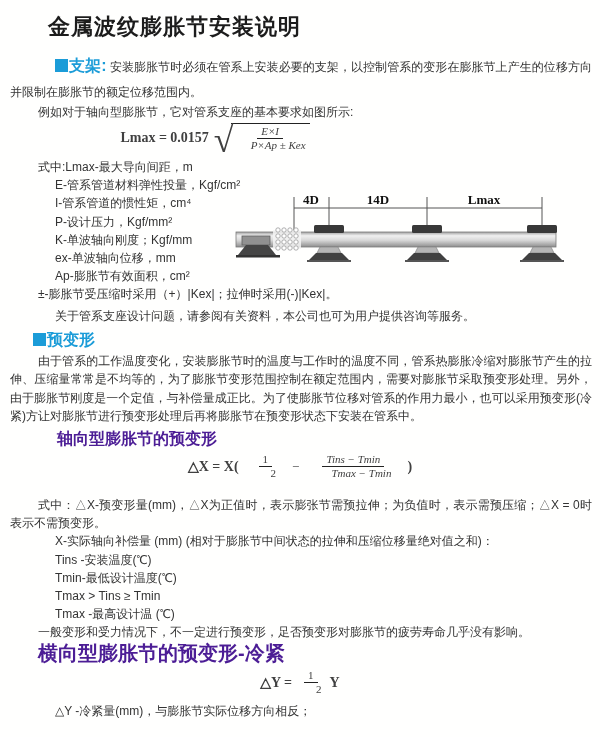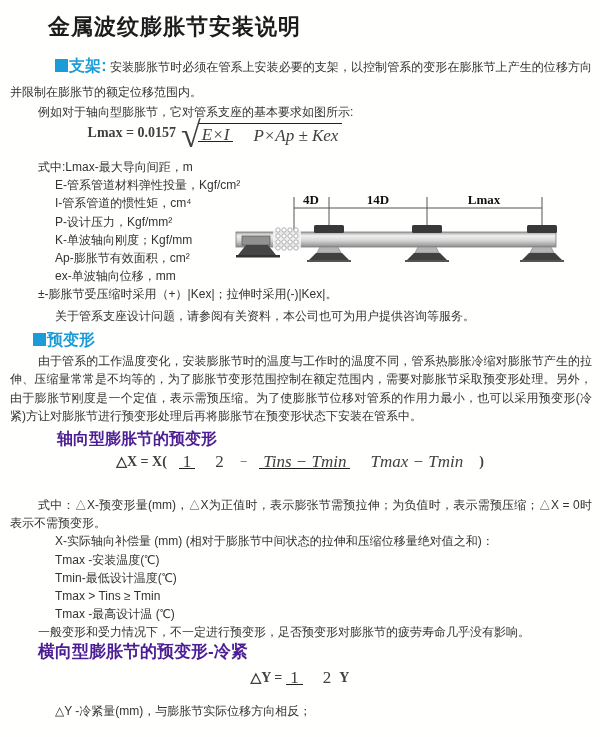--- a/index.html
+++ b/index.html
@@ -24,21 +24,21 @@
   .para1 { position:absolute; top:54px; left:10px; width:582px; text-indent:45px; text-align:justify; }
   .para1 .body-run { line-height:25px; }
   .example-line { position:absolute; top:104px; left:38px; font-size:12px; }
 
   
   .formula { font-family:"Liberation Serif", serif; color:#404040; }
   .f1 { position:absolute; top:123px; left:0; width:430px; display:flex; justify-content:center; align-items:center; }
   .f1 .lhs { font-weight:bold; font-size:14px; margin-right:5px; }
   .radical { font-size:36px; font-weight:400; line-height:0; transform:translateY(2px); margin-right:-3px; }
   .sqrt-content { display:inline-block; border-top:1.5px solid #222; padding-top:1px; }
-  .frac { display:inline-flex; align-items:center; vertical-align:middle; font-size:17px; line-height:13px; }
+  .frac { display:inline-flex; flex-direction:column; align-items:center; vertical-align:middle; font-size:11px; line-height:13px; }
   .frac .num { padding:0 4px; border-bottom:1px solid #222; }
   .frac .den { padding:0 4px;margin-left:16px; }
   .var { font-style:italic; }
 
   .defs { position:absolute; top:158px; left:38px; font-size:12px; line-height:18.2px; }
   .defs .ind { padding-left:17px; }
   .defs .gap { margin-top:3px; }
 
   
   .diagram { position:absolute; top:192px; left:234px; width:340px; height:78px; }
@@ -51,21 +51,21 @@
   .axial-head { position:absolute; top:429px; left:57px; }
   .f2 { position:absolute; top:453px; left:0; width:600px; display:flex; justify-content:center; align-items:center; gap:12px; }
   .f2 .lhs, .f2 .close { font-weight:bold; font-size:14px; }
   .f2 .minus { font-size:13px; }
 
   .axial-notes { position:absolute; top:496px; left:10px; width:582px; font-size:12px; line-height:18.2px; }
   .axial-notes .wherep { text-indent:28px; text-align:justify; }
   .axial-notes .item { padding-left:45px; }
   .axial-notes .notep { text-indent:28px; }
 
-  .lateral-head { position:absolute; top:640px; left:38px; font-size:17px; }
+  .lateral-head { position:absolute; top:640px; left:38px; font-size:20px; }
   .f3 { position:absolute; top:669px; left:0; width:600px; display:flex; justify-content:center; align-items:center; gap:4px; }
   .f3 .lhs, .f3 .rhs { font-weight:bold; font-size:14px; }
   .last-note { position:absolute; top:703px; left:55px; font-size:12px; }
 </style>
 </head>
 <body>
 
 <div class="page">
 
   <h1 class="title">金属波纹膨胀节安装说明</h1>
@@ -87,22 +87,22 @@
       </span>
     </span>
   </div>
 
   <div class="defs">
     <div>式中:Lmax-最大导向间距，m</div>
     <div class="ind">E-管系管道材料弹性投量，Kgf/cm²</div>
     <div class="ind">I-管系管道的惯性矩，cm⁴</div>
     <div class="ind">P-设计压力，Kgf/mm²</div>
     <div class="ind">K-单波轴向刚度；Kgf/mm</div>
+    <div class="ind">ex-单波轴向位移，mm</div>
     <div class="ind">Ap-膨胀节有效面积，cm²</div>
-    <div class="ind">ex-单波轴向位移，mm</div>
     <div>±-膨胀节受压缩时采用（+）|Kex|；拉伸时采用(-)|Kex|。</div>
     <div class="ind gap">关于管系支座设计问题，请参阅有关资料，本公司也可为用户提供咨询等服务。</div>
   </div>
 
   <div class="diagram">
     <svg width="340" height="78" viewBox="0 0 340 78">
       <defs>
         <linearGradient id="pipeGrad" x1="0" y1="0" x2="0" y2="1">
           <stop offset="0" stop-color="#9f9f9f"></stop>
           <stop offset="0.25" stop-color="#f0f0f0"></stop>
@@ -169,42 +169,42 @@
         <polygon points="299,55 317,55 320,61 296,61" fill="#b5b5b5" stroke="#828282" stroke-width="0.7"></polygon>
         <polygon points="295,61 321,61 328,68 288,68" fill="#404040"></polygon>
         <rect x="286" y="68" width="44" height="2" fill="#555"></rect>
       </g>
     </svg>
   </div>
 
   <div class="sec2-head">
     <span class="sq"></span><span class="sec-label">预变形</span>
   </div>
-  <div class="para2">由于管系的工作温度变化，安装膨胀节时的温度与工作时的温度不同，管系热膨胀冷缩对膨胀节产生的拉伸、压缩量常常是不均等的，为了膨胀节变形范围控制在额定范围内，需要对膨胀节采取预变形处理。另外，由于膨胀节刚度是一个定值，表示需预压缩。为了使膨胀节位移对管系的作用力最小，也可以采用预变形(冷紧)方让对膨胀节进行预变形处理后再将膨胀节在预变形状态下安装在管系中。</div>
+  <div class="para2">由于管系的工作温度变化，安装膨胀节时的温度与工作时的温度不同，管系热膨胀冷缩对膨胀节产生的拉伸、压缩量常常是不均等的，为了膨胀节变形范围控制在额定范围内，需要对膨胀节采取预变形处理。另外，由于膨胀节刚度是一个定值，与补偿量成正比。为了使膨胀节位移对管系的作用力最小，也可以采用预变形(冷紧)方让对膨胀节进行预变形处理后再将膨胀节在预变形状态下安装在管系中。</div>
 
   <div class="axial-head sub-head">轴向型膨胀节的预变形</div>
 
   <div class="formula f2">
     <span class="lhs">△X = X(</span>
     <span class="frac">
       <span class="num">1</span>
       <span class="den">2</span>
     </span>
     <span class="minus">−</span>
     <span class="frac">
       <span class="num var">Tins − Tmin</span>
       <span class="den var">Tmax − Tmin</span>
     </span>
     <span class="close">)</span>
   </div>
 
   <div class="axial-notes">
     <p class="wherep">式中：△X-预变形量(mm)，△X为正值时，表示膨张节需预拉伸；为负值时，表示需预压缩；△X = 0时表示不需预变形。</p>
     <div class="item">X-实际轴向补偿量 (mm) (相对于膨胀节中间状态的拉伸和压缩位移量绝对值之和)：</div>
-    <div class="item">Tmax -安装温度(℃)</div>
+    <div class="item">Tins -安装温度(℃)</div>
     <div class="item">Tmin-最低设计温度(℃)</div>
     <div class="item">Tmax &gt; Tins ≥ Tmin</div>
     <div class="item">Tmax -最高设计温 (℃)</div>
     <p class="notep">一般变形和受力情况下，不一定进行预变形，足否预变形对膨胀节的疲劳寿命几乎没有影响。</p>
   </div>
 
   <div class="lateral-head sub-head">横向型膨胀节的预变形-冷紧</div>
 
   <div class="formula f3">
     <span class="lhs">△Y =</span>

